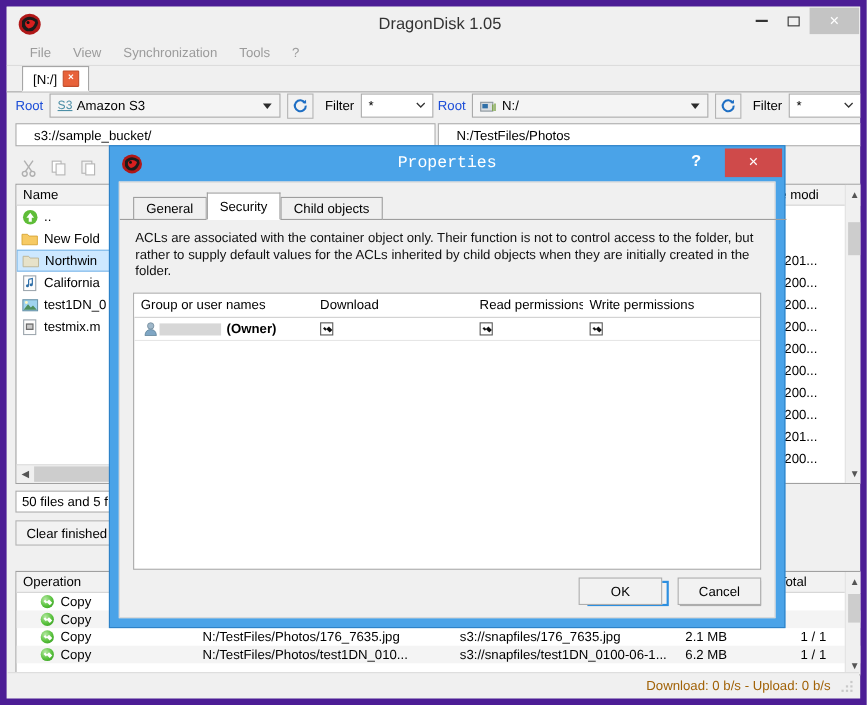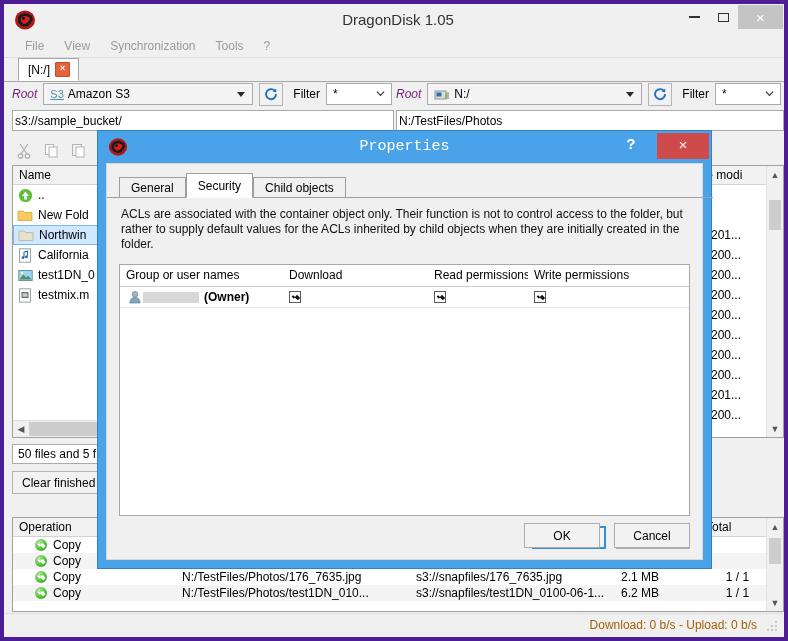--- a/index.html
+++ b/index.html
@@ -3,21 +3,21 @@
 <meta charset="utf-8">
 <style>
   html,body{margin:0;padding:0;}
   body{
     width:788px;height:641px;overflow:hidden;
     font-family:"Liberation Sans",sans-serif;
     font-size:12px;color:#000;
     background:#f0f0f0;
     -webkit-font-smoothing:antialiased;
   }
-  .app{position:relative;width:788px;height:641px;background:#f0f0f0;border:4px solid #4c1d95;box-sizing:border-box;overflow:hidden;}
+  .app{position:relative;width:788px;height:641px;background:#f0f0f0;border:6px solid #4c1d95;box-sizing:border-box;overflow:hidden;}
 
   
   .titlebar{position:relative;height:31px;background:#f0f0f0;}
   .app-icon{position:absolute;left:10px;top:5px;width:22px;height:22px;}
   .title-text{position:absolute;left:0;top:0;width:788px;height:31px;line-height:31px;text-align:center;font-size:15px;color:#333;}
   .wbtns{position:absolute;right:1px;top:1px;display:flex;}
   .wbtn{width:29px;height:24px;display:flex;align-items:center;justify-content:center;font-size:12px;color:#333;background:#f0f0f0;}
   .wbtn.close{width:45px;background:#c4c4c4;color:#fff;font-size:15px;}
   .wbtn .min-gl{display:block;width:11px;height:2px;background:#333;}
   .wbtn .max-gl{display:block;width:11px;height:9px;border:1.6px solid #333;box-sizing:border-box;}
@@ -32,32 +32,32 @@
   .tab{position:relative;z-index:2;display:inline-flex;align-items:center;gap:5px;height:23px;padding:0 8px 0 9px;background:#fff;border:1px solid #a6a6a6;border-bottom:1px solid #fff;box-sizing:border-box;font-size:12px;}
   .tab-close{width:13px;height:13px;background:#e8623a;border:1px solid #c14e2d;color:#fff;font-size:9px;line-height:11px;text-align:center;border-radius:1px;font-weight:bold;}
 
   
   .panes{position:relative;height:auto;}
   .pane{position:absolute;top:0;box-sizing:border-box;}
   .pane-left{left:8px;width:382px;}
   .pane-right{left:392px;width:388px;}
 
   .rootrow{display:flex;align-items:center;height:24px;gap:6px;}
-  .rootlbl{font-size:12px;color:#701a75;font-style:italic;}
+  .rootlbl{font-size:12px;color:#1d4ed8;}
   .combo{position:relative;height:22px;background:#fff;border:1px solid #aaa;box-sizing:border-box;display:flex;align-items:center;padding-left:6px;font-size:12px;}
   .combo .arrow{position:absolute;right:7px;top:50%;margin-top:-2px;width:0;height:0;border-left:4px solid transparent;border-right:4px solid transparent;border-top:5px solid #2b2b2b;}
   .combo.flat{background:#f4f4f4;}
   .s3tag{color:#4d8fa6;margin-right:4px;font-size:11px;text-decoration:underline;}
   .refreshbtn{width:24px;height:23px;border:1px solid #b4b4b4;background:#f2f2f2;display:flex;align-items:center;justify-content:center;box-sizing:border-box;}
   .filterlbl{font-size:12px;margin-left:4px;}
   .filterbox{position:relative;width:66px;height:22px;background:#fff;border:1px solid #aaa;box-sizing:border-box;display:flex;align-items:center;padding-left:6px;font-size:12px;}
   .filterbox .chev{position:absolute;right:6px;top:5px;width:9px;height:9px;}
   .drvicon{width:16px;height:13px;margin-right:4px;}
 
-  .addrbar{height:21px;background:#fff;border:1px solid #aaa;box-sizing:border-box;display:flex;align-items:center;padding-left:2px;font-size:12px;margin-top:4px;}
+  .addrbar{height:21px;background:#fff;border:1px solid #aaa;box-sizing:border-box;display:flex;align-items:center;padding-left:16px;font-size:12px;margin-top:4px;}
 
   .toolbar{height:29px;display:flex;align-items:center;gap:3px;padding-top:5px;}
   .tbtn{width:24px;height:22px;display:flex;align-items:center;justify-content:center;}
 
   
   .listbox{background:#fff;border:1px solid #a0a0a0;box-sizing:border-box;position:relative;overflow:hidden;}
   .lhead{height:19px;background:#f2f2f2;border-bottom:1px solid #d4d4d4;display:flex;align-items:center;font-size:12px;box-sizing:border-box;}
   .lhead .col{padding-left:6px;border-right:1px solid #dedede;height:19px;line-height:19px;box-sizing:border-box;overflow:hidden;white-space:nowrap;}
   .lrow{height:20px;display:flex;align-items:center;font-size:12px;white-space:nowrap;box-sizing:border-box;}
   .lrow.sel{background:#cde8ff;border:1px solid #7cb7e8;}

